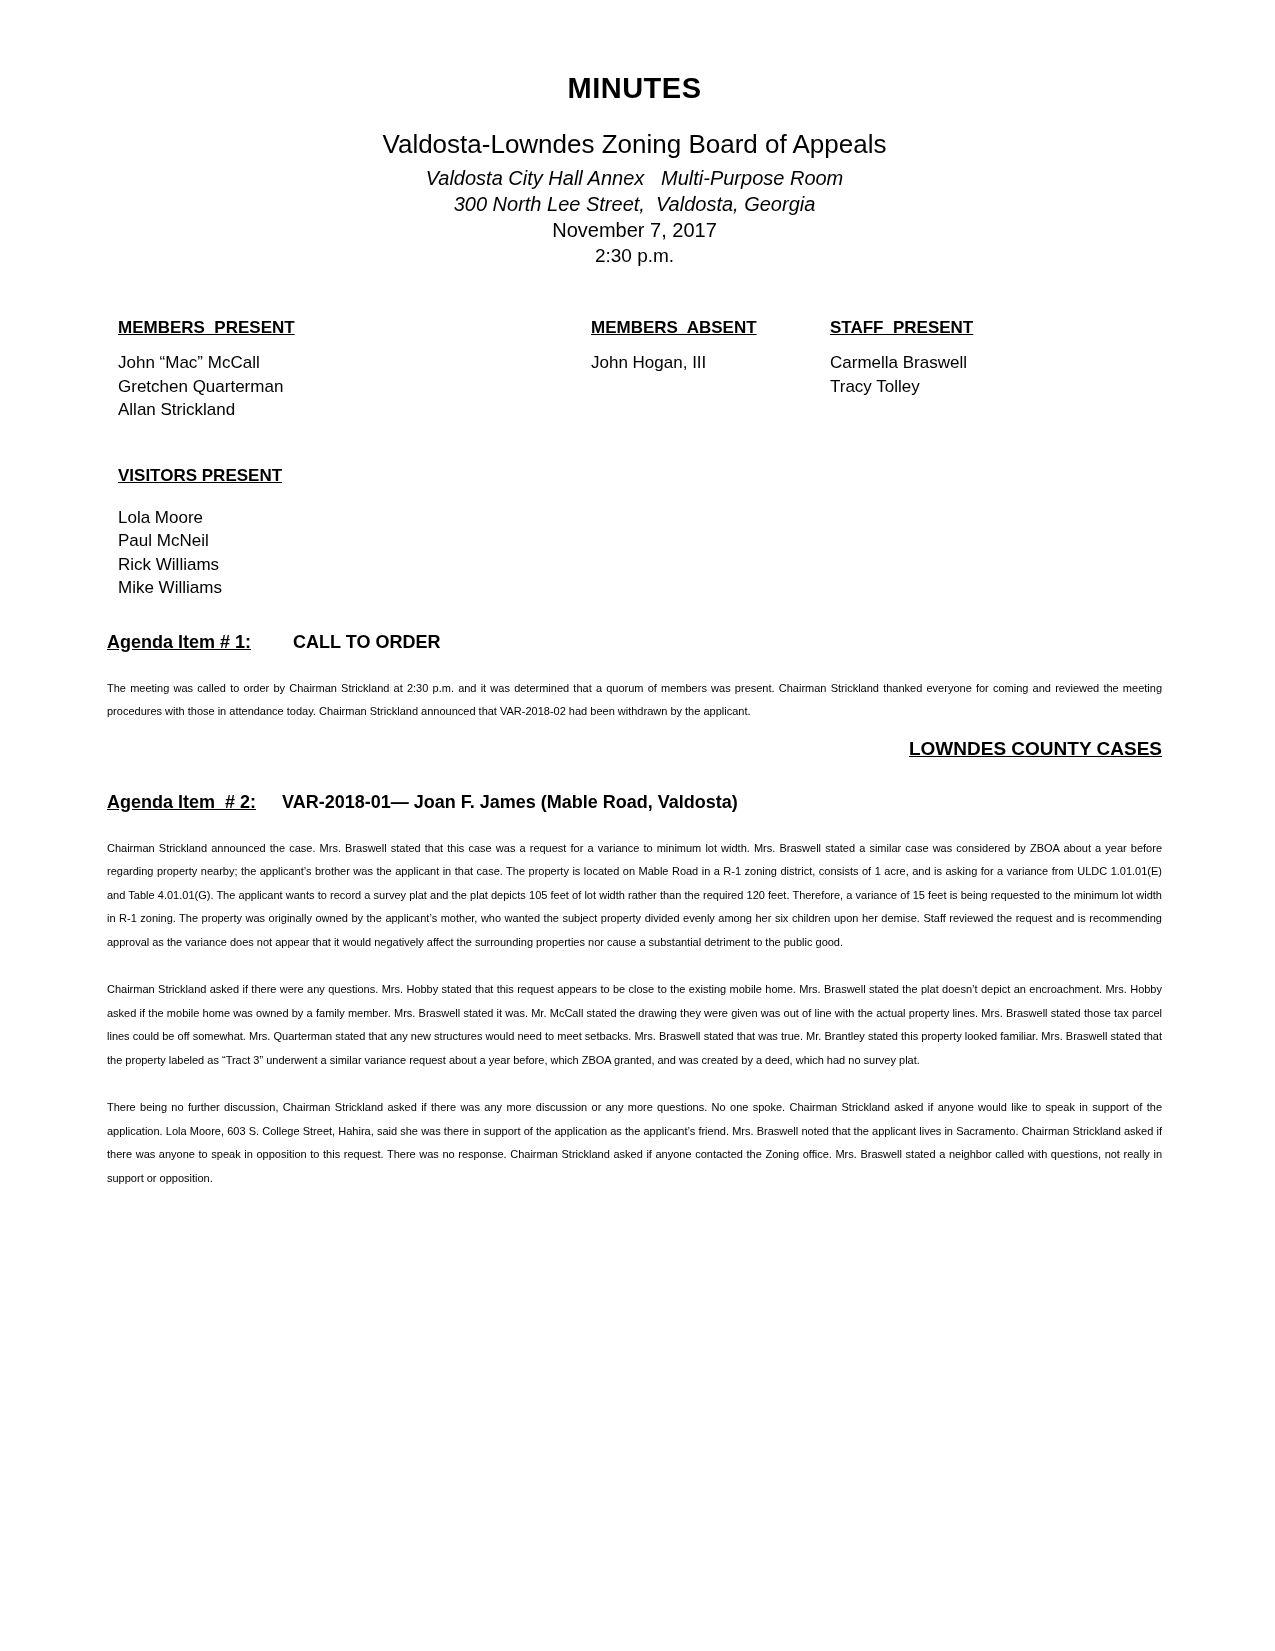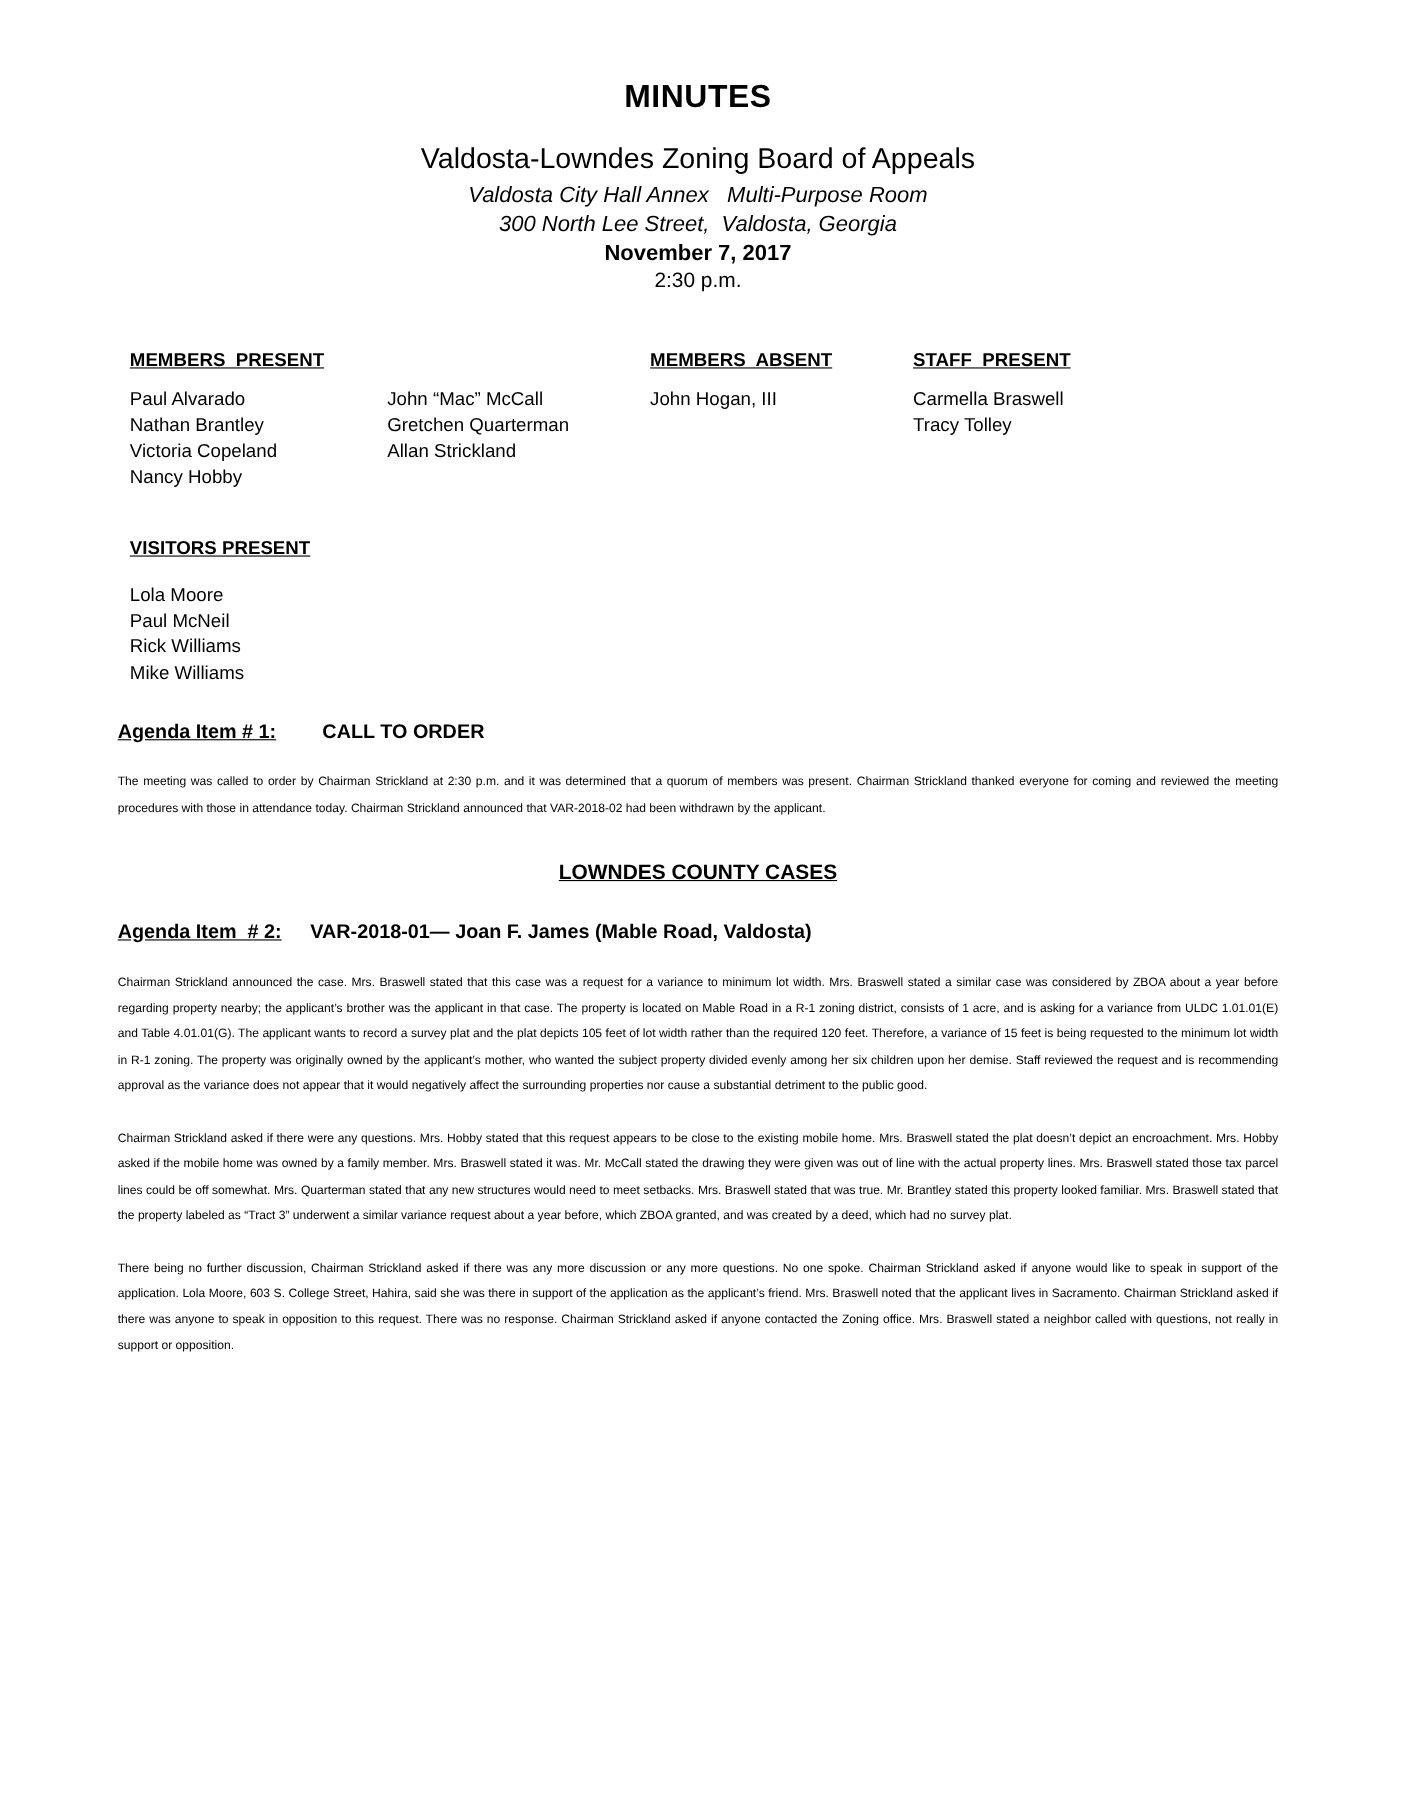--- a/index.html
+++ b/index.html
@@ -37,21 +37,21 @@
   .venue-line, .address-line {
     text-align: center;
     font-style: italic;
     font-size: 20px;
     line-height: 26px;
   }
   .venue-line { margin-top: 5px; }
   .meeting-date {
     text-align: center;
     font-size: 20px;
-    font-weight: bold;
+    font-weight: normal;
     line-height: 26px;
   }
   .meeting-time {
     text-align: center;
     font-size: 19px;
     line-height: 25px;
   }
 
   
   .attendance {
@@ -94,49 +94,44 @@
   .agenda-title-2 { margin-left: 26px; }
 
   .body-para {
     margin-top: 24px;
     font-size: 11px;
     line-height: 23.5px;
     text-align: justify;
   }
 
   .section-heading {
-    margin-top: 36px;
-    text-align: center;
+    margin-top: 14px;
+    text-align: right;
     font-size: 19px;
     font-weight: bold;
+    text-decoration: underline;
   }
   .section-heading span { text-decoration: underline; }
 </style>
 </head>
 <body>
 
 <div class="page">
 
   <div class="doc-title">MINUTES</div>
   <div class="org-name">Valdosta-Lowndes Zoning Board of Appeals</div>
   <div class="venue-line pre">Valdosta City Hall Annex   Multi-Purpose Room</div>
   <div class="address-line pre">300 North Lee Street,  Valdosta, Georgia</div>
   <div class="meeting-date">November 7, 2017</div>
   <div class="meeting-time">2:30 p.m.</div>
 
   <div class="attendance">
     <div class="att-group1">
       <div class="att-heading pre">MEMBERS  PRESENT</div>
       <div class="att-cols">
-        <div class="att-col1">
-          <div class="att-name">Paul Alvarado</div>
-          <div class="att-name">Nathan Brantley</div>
-          <div class="att-name">Victoria Copeland</div>
-          <div class="att-name">Nancy Hobby</div>
-        </div>
         <div class="att-col2">
           <div class="att-name">John “Mac” McCall</div>
           <div class="att-name">Gretchen Quarterman</div>
           <div class="att-name">Allan Strickland</div>
         </div>
       </div>
     </div>
     <div class="att-group2">
       <div class="att-heading pre">MEMBERS  ABSENT</div>
       <div class="att-name">John Hogan, III</div>

